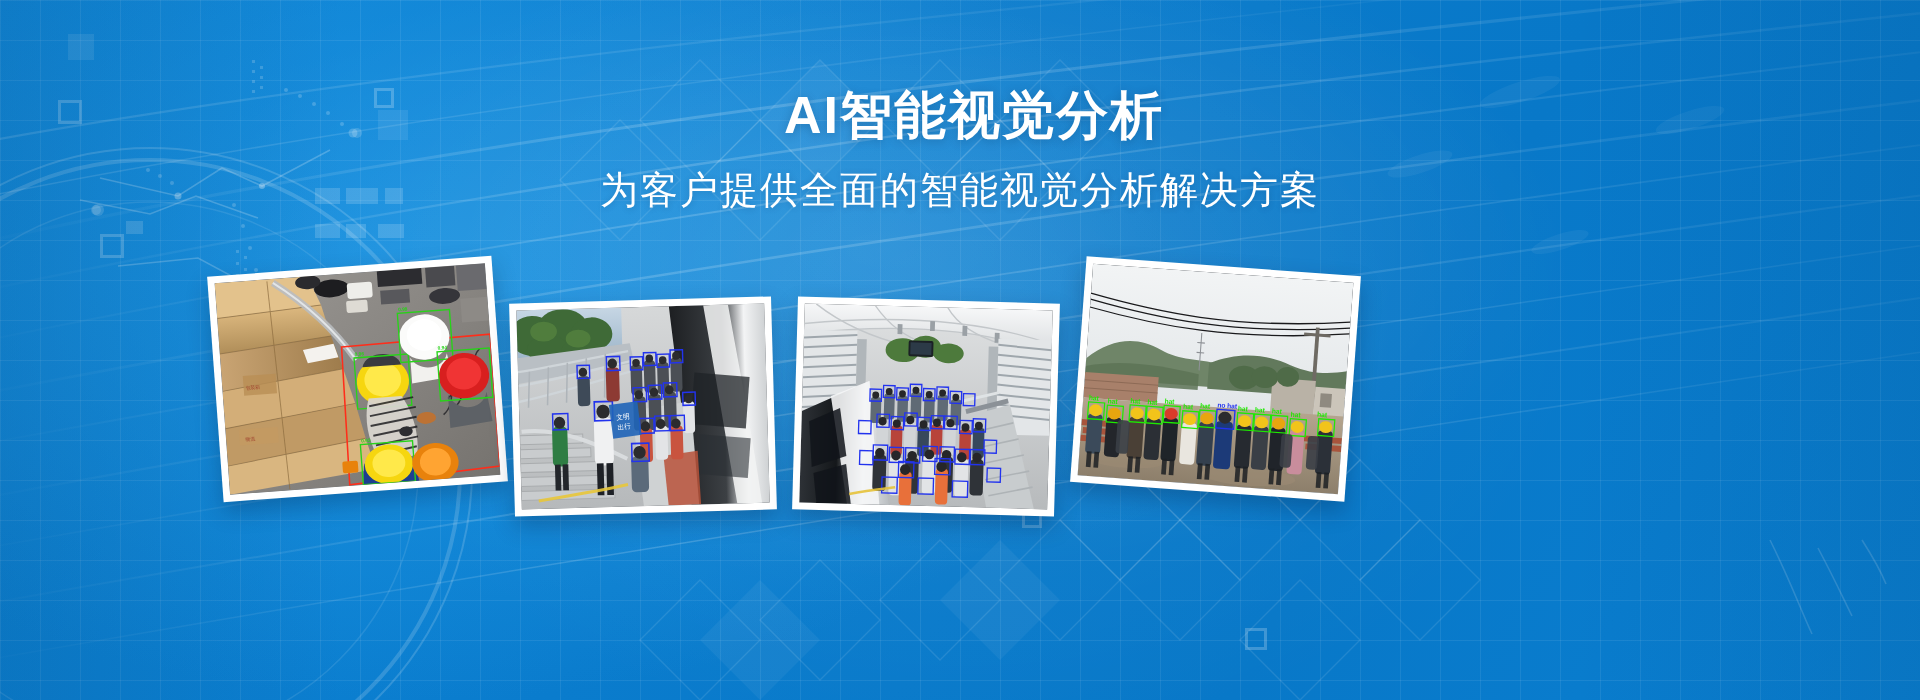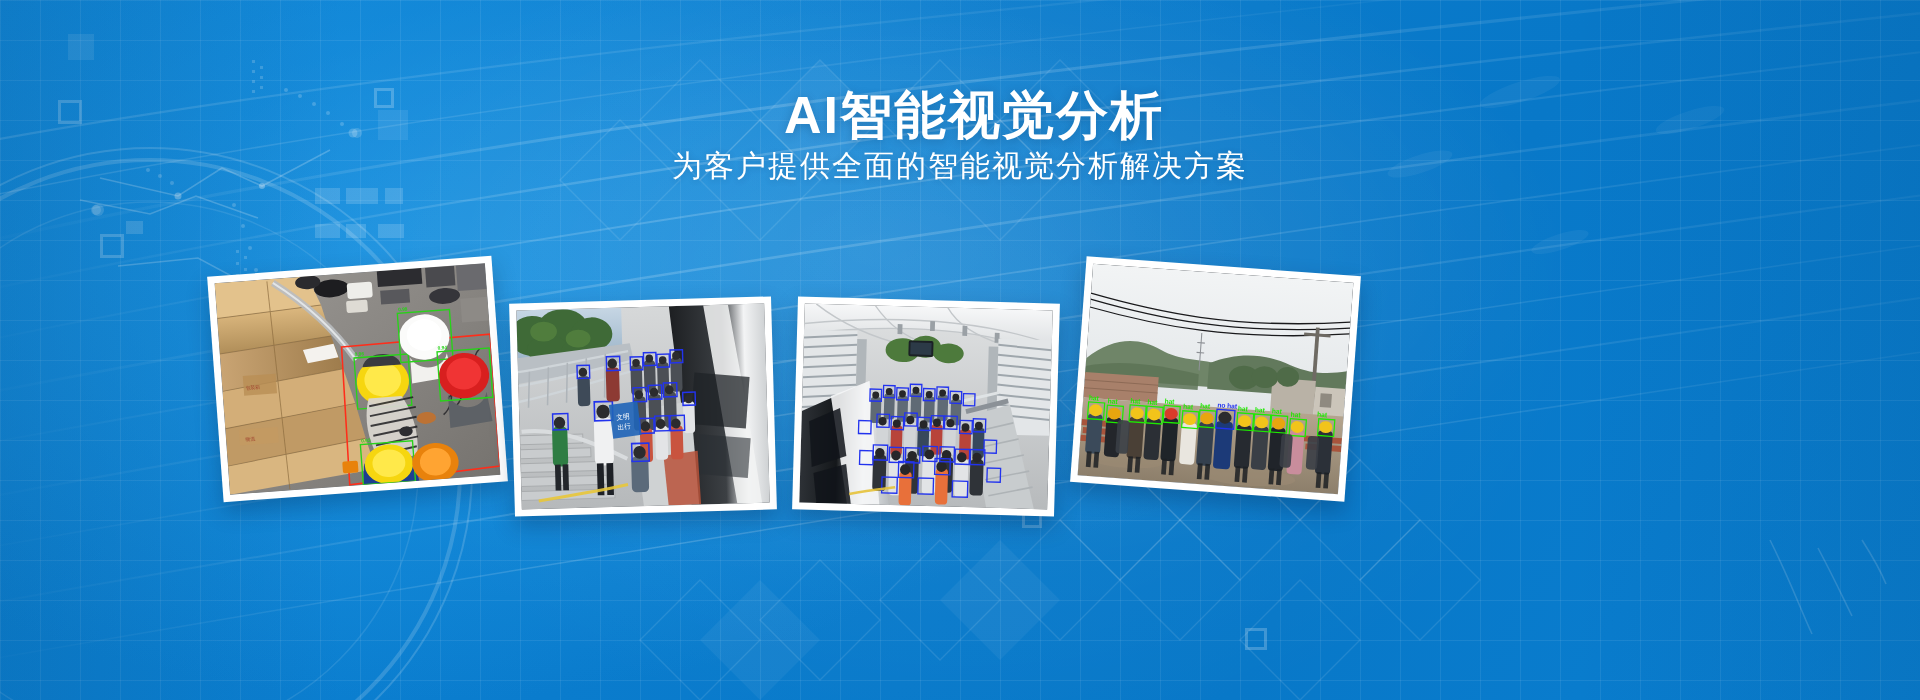--- a/index.html
+++ b/index.html
@@ -47,21 +47,22 @@
     position:absolute; left:0; right:0; top:86px;
     text-align:center; z-index:6;
   }
   .title {
     font-size:52px; font-weight:bold; color:#ffffff;
     letter-spacing:2px; line-height:1.15;
     text-shadow:0 2px 10px rgba(0,40,80,.25);
     padding-left:28px;
   }
   .subtitle {
-    font-size:30px; font-weight:normal; color:#ffffff;
+    margin-top:20px;
+    font-size:38px; font-weight:normal; color:#ffffff;
     letter-spacing:2px; line-height:1.3;
     text-shadow:0 1px 6px rgba(0,40,80,.2);
   }
 
   
   .cards {
     position:absolute; left:0; top:246px; width:1920px; height:300px; z-index:5;
   }
   .card {
     position:absolute;

